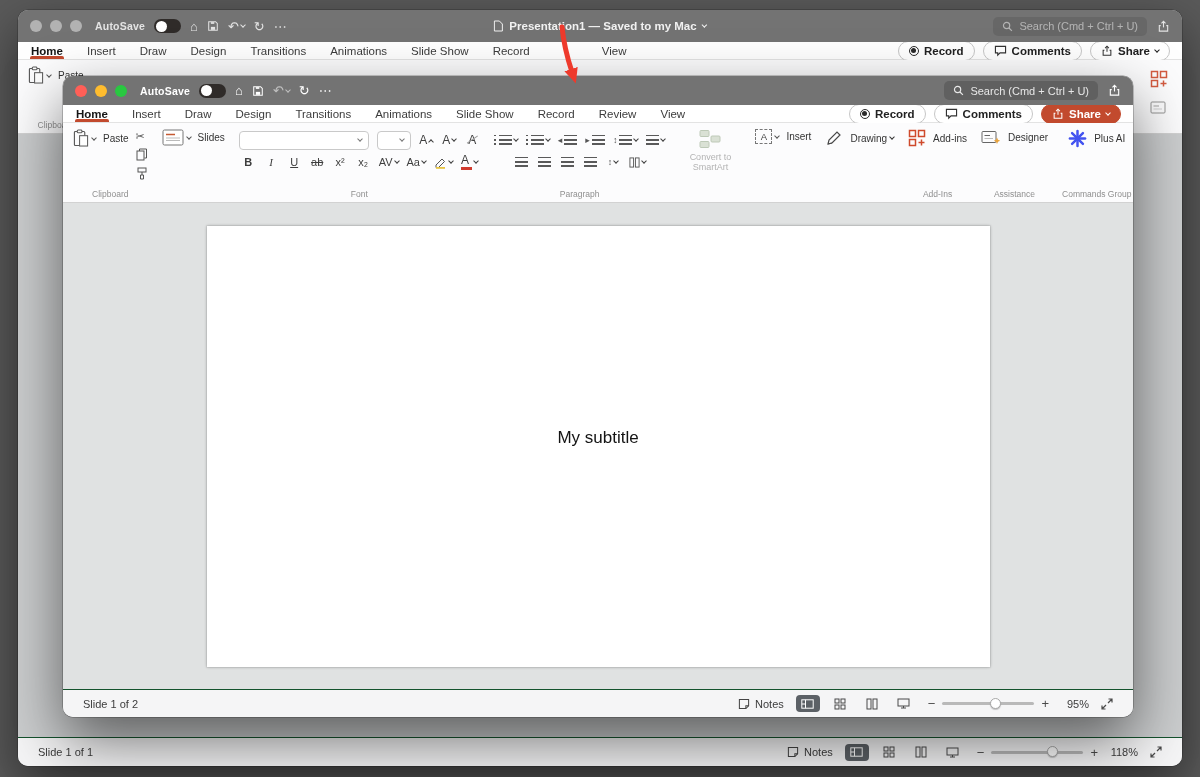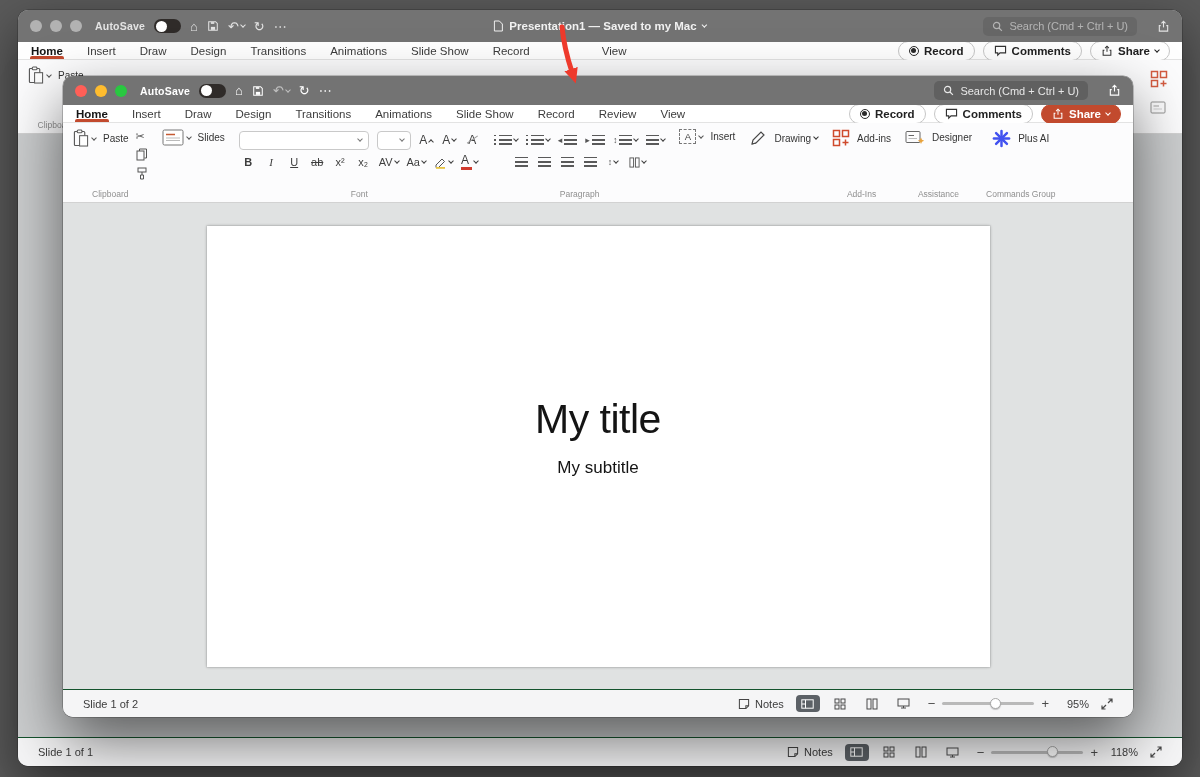--- a/index.html
+++ b/index.html
@@ -29,21 +29,21 @@
   .titlebar.inactive .light { background:rgba(255,255,255,.45); }
   .autosave { font-size:10.5px; font-weight:600; letter-spacing:.2px; }
   .titlebar.inactive .autosave, .titlebar.inactive .tb-btn { opacity:.8; }
   .toggle { width:27px; height:14px; border-radius:7px; background:rgba(35,30,28,.85); position:relative; display:inline-block; }
   .toggle .knob { position:absolute; left:1.5px; top:1.5px; width:11px; height:11px; border-radius:50%; background:#fff; }
   .tb-btn { display:inline-flex; align-items:center; gap:2px; color:#fff; font-size:13px; line-height:1; cursor:default; }
   .tb-btn.dim { opacity:.55; }
   .win-title { position:absolute; left:50%; transform:translateX(-50%); top:0; bottom:0;
                display:flex; align-items:center; gap:6px; font-size:11.5px; font-weight:600; white-space:nowrap; }
   .titlebar.inactive .win-title { opacity:.9; }
-  .tb-right { margin-left:auto; display:flex; align-items:center; gap:20px; }
+  .tb-right { margin-left:auto; display:flex; align-items:center; gap:10px; }
   .search-pill { display:flex; align-items:center; gap:6px; height:19px; padding:0 9px; border-radius:5px;
                  background:rgba(0,0,0,.16); color:rgba(255,255,255,.85); font-size:11px; white-space:nowrap; }
   .titlebar.inactive .search-pill { background:rgba(0,0,0,.10); color:rgba(255,255,255,.5); }
   .chev { display:inline-block; width:5px; height:5px; border-right:1.4px solid currentColor; border-bottom:1.4px solid currentColor;
           transform:rotate(45deg); margin-top:-2px; }
   .chev.tiny { width:4px; height:4px; border-width:1.1px; }
   .chev.up { transform:rotate(-135deg); margin-top:3px; }
 
   
   .tabrow { flex:0 0 auto; height:18px; background:#ffffff; border-bottom:1px solid #e3e3e3;
@@ -547,20 +547,30 @@
                   <rect x="1" y="1" width="4" height="10"></rect>
                   <rect x="7" y="1" width="4" height="10"></rect>
                 </g>
               </svg>
             <span class="chev tiny"></span>
           </span>
         </div>
         <span class="rlabel">Paragraph</span>
       </div>
 
+      <div class="rgroup smartart">
+        <svg width="24" height="20" viewBox="0 0 24 20">
+            <g fill="#cfd8c8" stroke="#a9b8a0">
+              <rect x="2" y="1.5" width="9" height="6" rx="1"></rect>
+              <rect x="13" y="7" width="9" height="6" rx="1"></rect>
+              <rect x="2" y="12.5" width="9" height="6" rx="1"></rect>
+            </g>
+          </svg>
+        <span class="smart-label">Convert to SmartArt</span>
+      </div>
 
       <div class="rgroup">
         <div class="bigbtn">
           <span class="icon-row">
               <span class="tbox-icon">A</span>
               <span class="chev tiny"></span>
             </span>
           <span class="btn-label">Insert</span>
         </div>
       </div>
@@ -621,21 +631,20 @@
             </svg>
           <span class="btn-label">Plus AI</span>
         </div>
         <span class="rlabel">Commands Group</span>
       </div>
     </div>
 
     <div class="canvas">
       <div class="slide">
         <div class="slide-stack">
-          <div class="slide-title">My title</div>
           <div class="slide-subtitle">My subtitle</div>
         </div>
       </div>
     </div>
 
     <div class="statusbar">
       <span>Slide 1 of 2</span>
       <div class="status-right">
         <span class="notes-btn">
           <svg width="12" height="12" viewBox="0 0 13 13">

